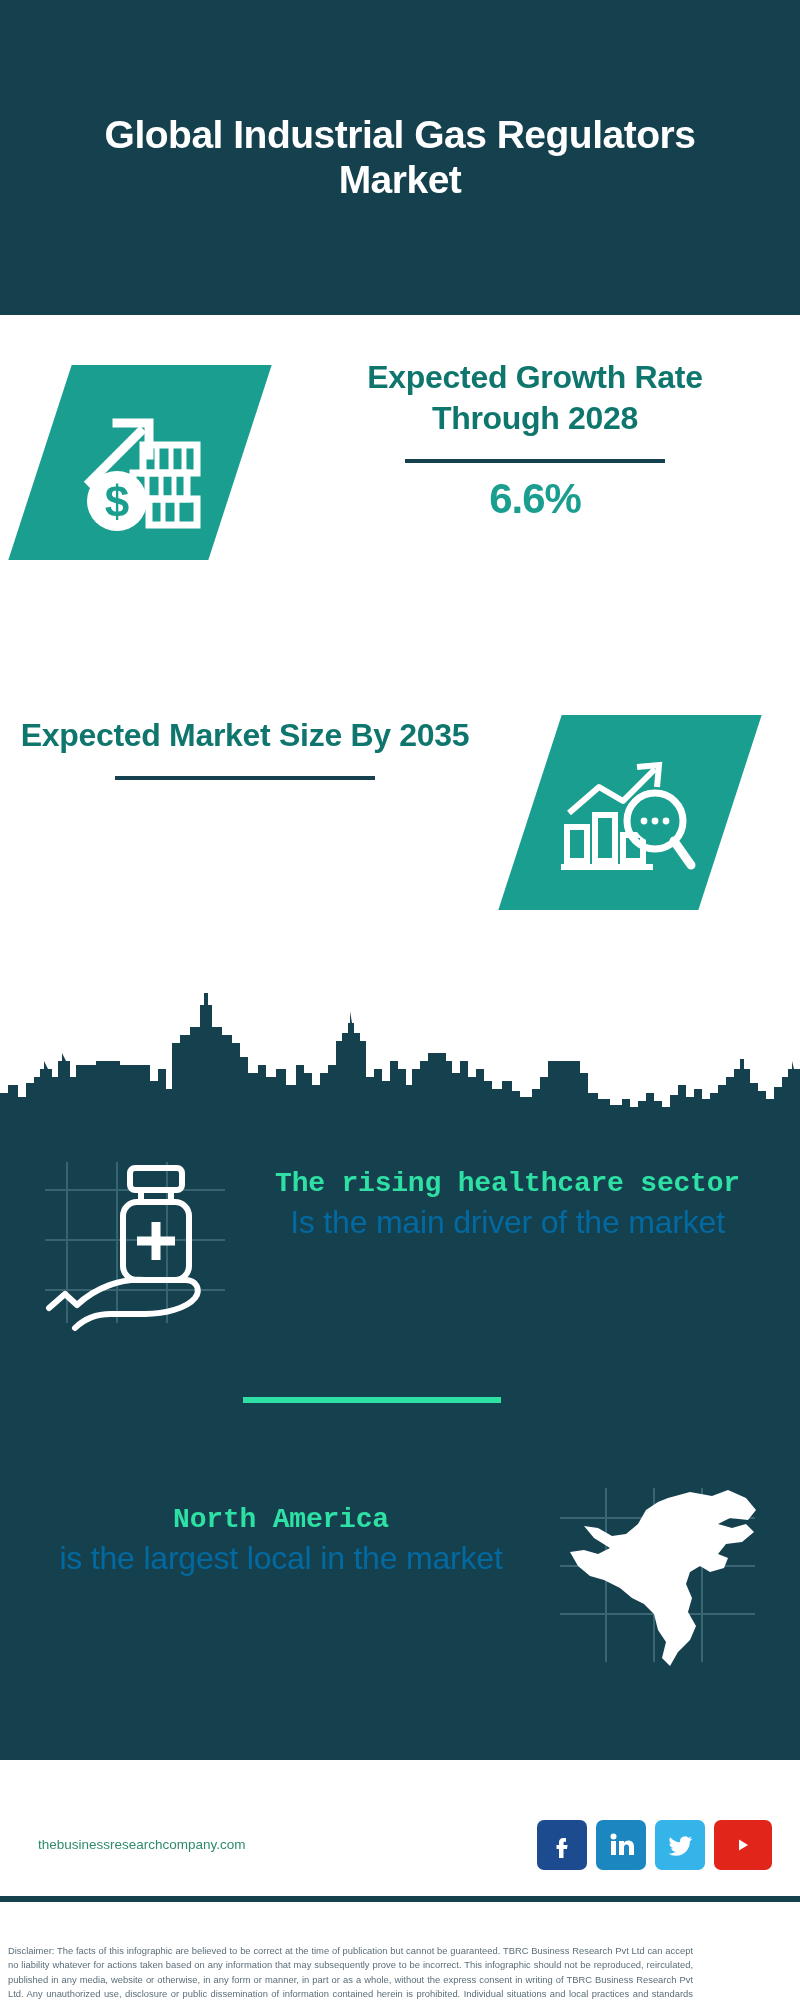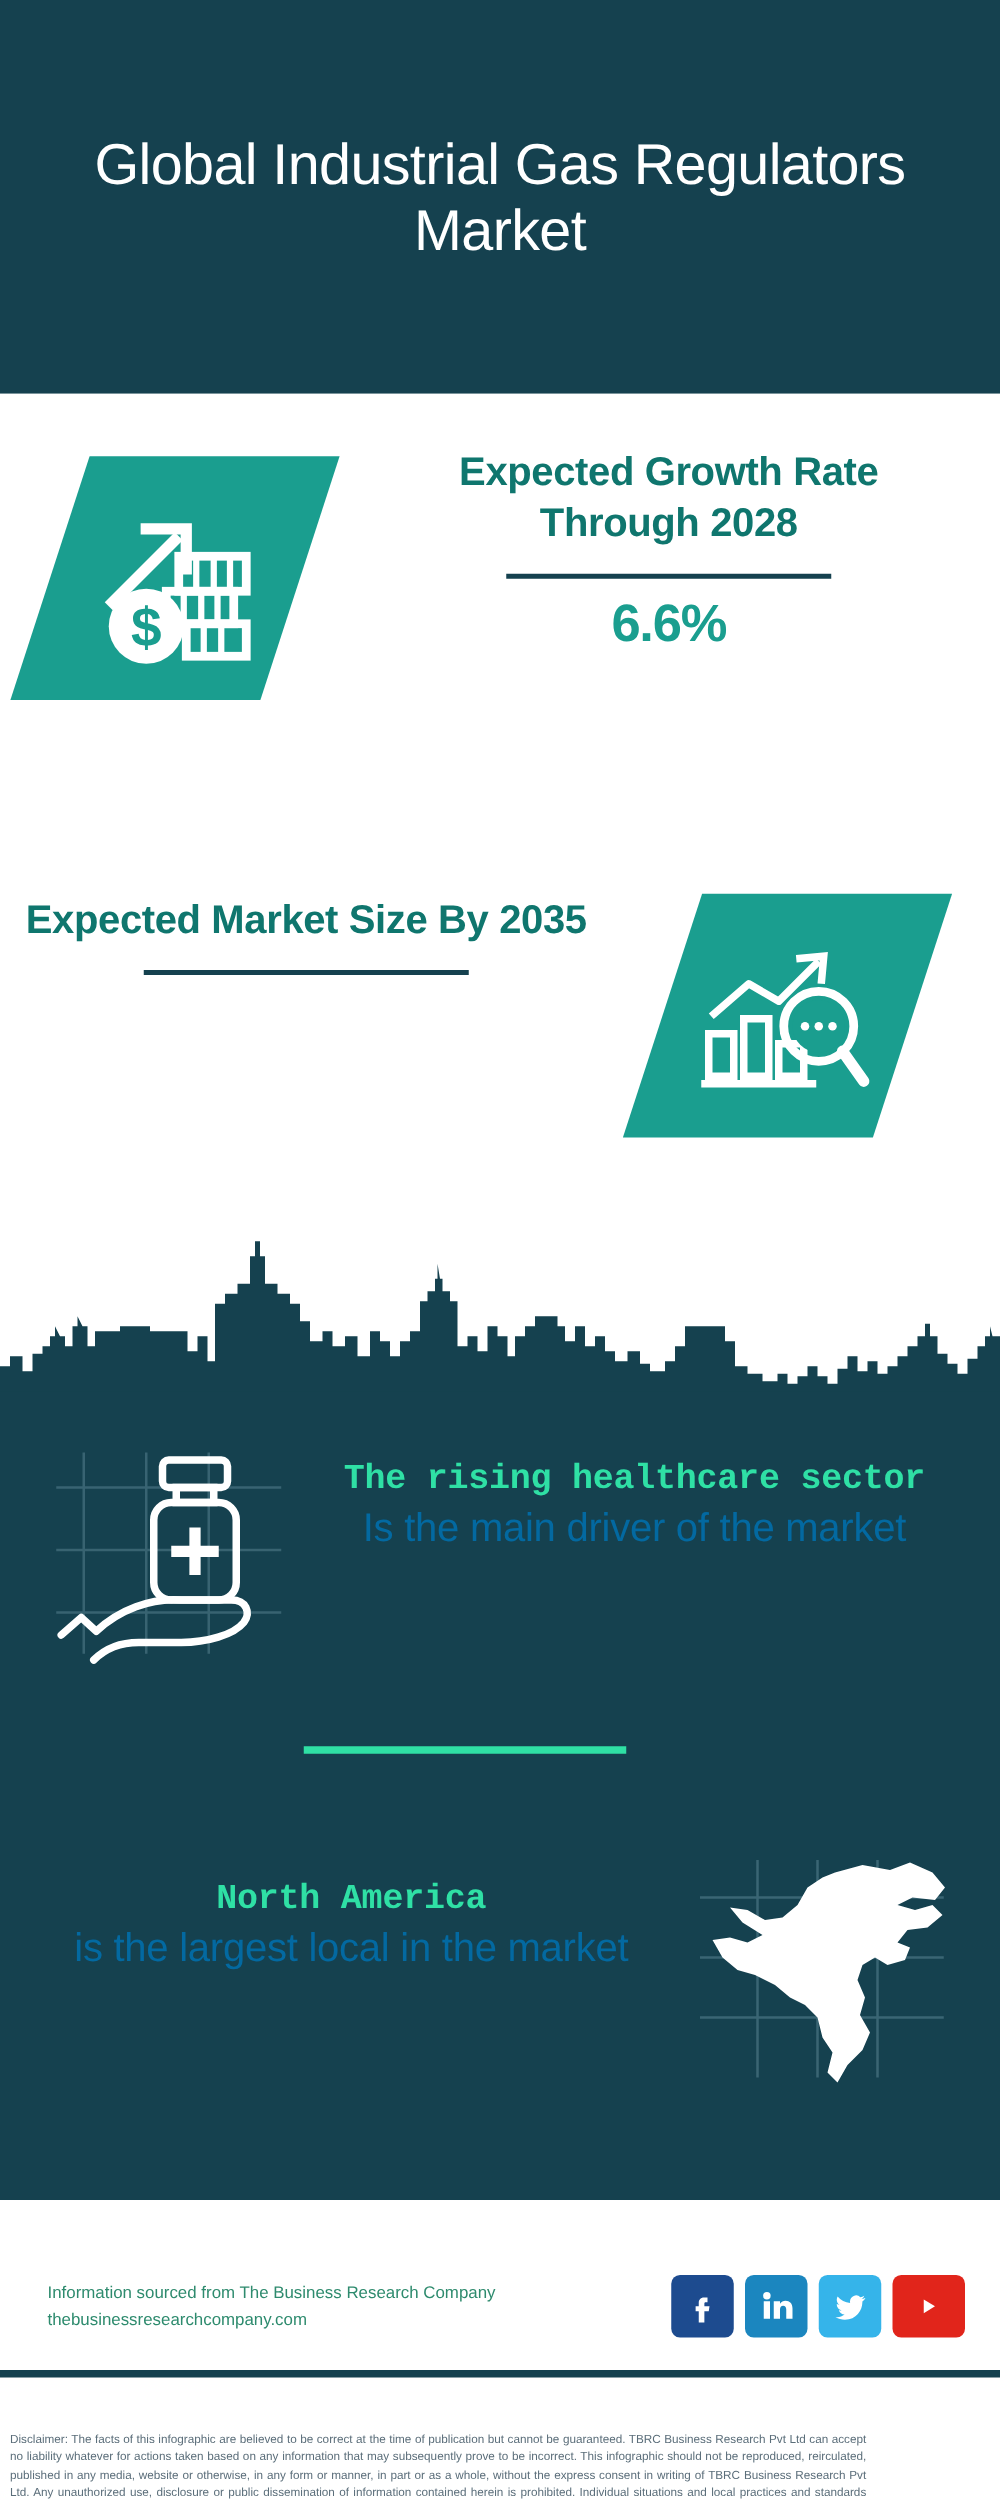--- a/index.html
+++ b/index.html
@@ -18,22 +18,22 @@
     background:#15414f;
     width:800px;
     height:315px;
     display:flex;
     align-items:center;
     justify-content:center;
     text-align:center;
   }
   #header-title {
     color:#ffffff;
-    font-size:46px;
-    font-weight:normal;
+    font-size:39px;
+    font-weight:bold;
     line-height:1.14;
     letter-spacing:-0.5px;
     padding:0 40px;
   }
 
   
   #stats {
     width:800px;
     height:650px;
     position:relative;
@@ -357,21 +357,20 @@
         <line x1="104" y1="8" x2="104" y2="182"></line>
         <line x1="152" y1="8" x2="152" y2="182"></line>
       </g>
       <path fill="#ffffff" d="M118 18 L140 12 L162 16 L178 10 L196 18 L206 30 L198 40 L180 38 L168 44 L182 48 L196 44 L204 52 L192 62 L176 64 L168 74 L178 78 L174 88 L160 92 L150 86 L140 92 L136 104 L142 118 L138 132 L146 146 L140 160 L128 172 L120 186 L112 178 L116 162 L108 150 L104 134 L94 124 L82 118 L70 108 L54 100 L40 96 L28 86 L20 72 L34 70 L48 74 L60 68 L44 58 L34 46 L48 48 L62 56 L76 54 L88 44 L96 30 L108 22 Z"></path>
     </svg>
   </div>
 </div>
 
 <div id="footer">
   <div id="footer-text">
-    <div>Information sourced from The Business Research Company</div>
     <div>thebusinessresearchcompany.com</div>
   </div>
   <div id="social">
     <div class="social-btn" style="background:#1d4b8f">
       <svg width="30" height="30" viewBox="0 0 30 30">
           <path fill="#ffffff" d="M19 8h-3c-2.2 0-4 1.8-4 4v3H9.5v4H12v9h4.5v-9H20l.6-4h-4.1v-2.2c0-.6.5-1 1-1H19V8z"></path>
         </svg>
     </div>
     <div class="social-btn" style="background:#1b86bf">
       <svg width="30" height="30" viewBox="0 0 30 30">

